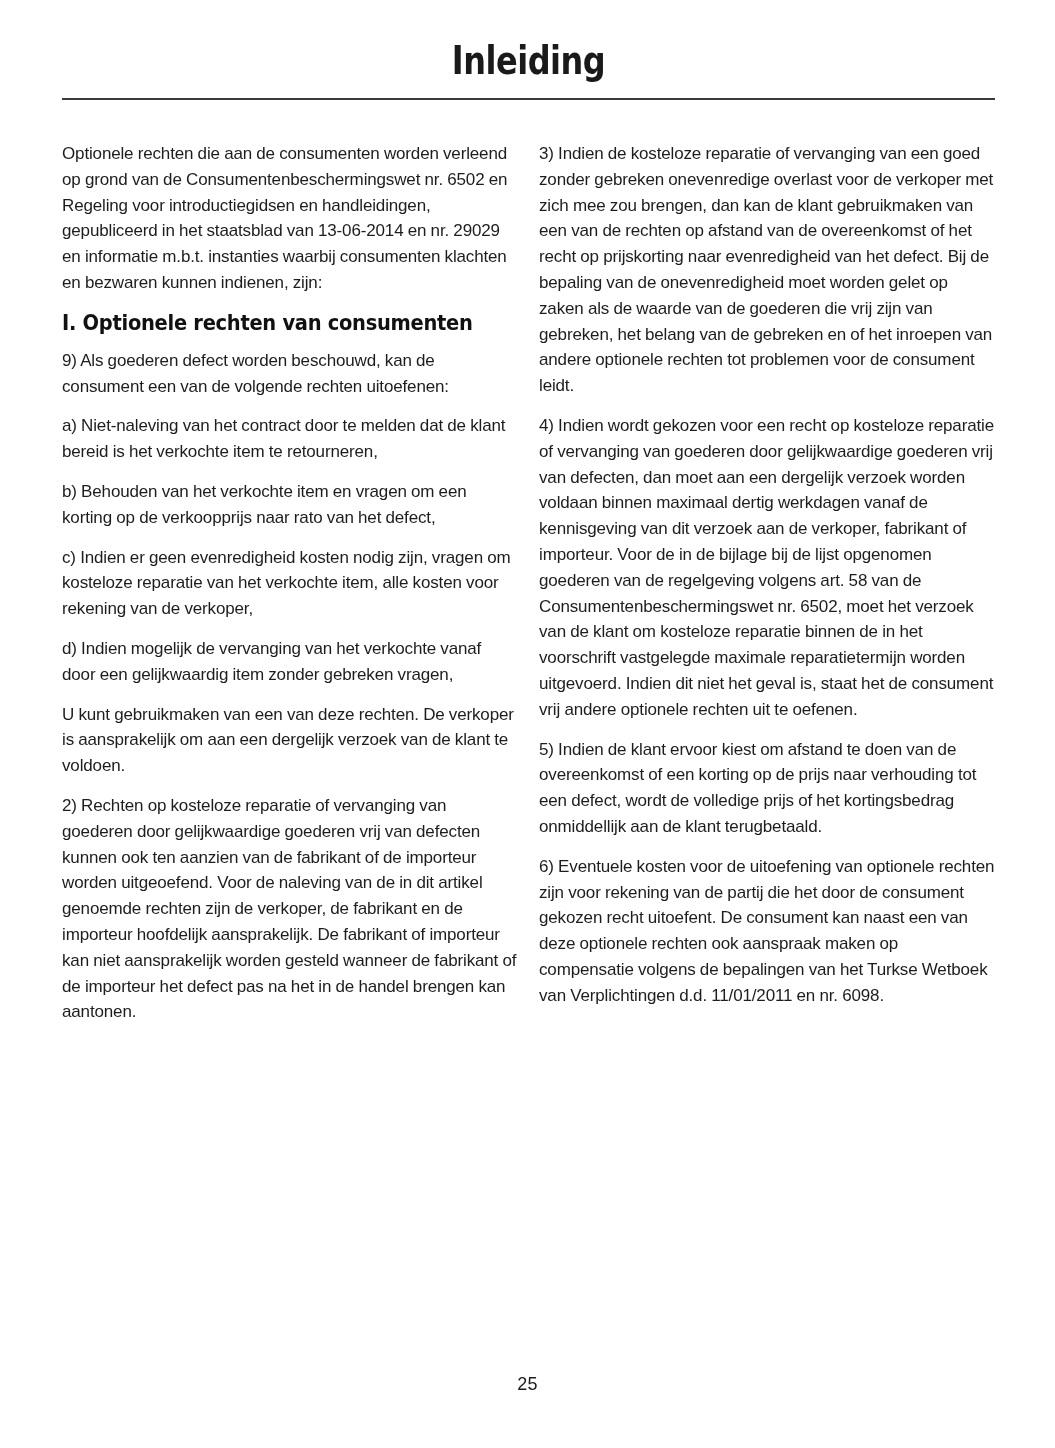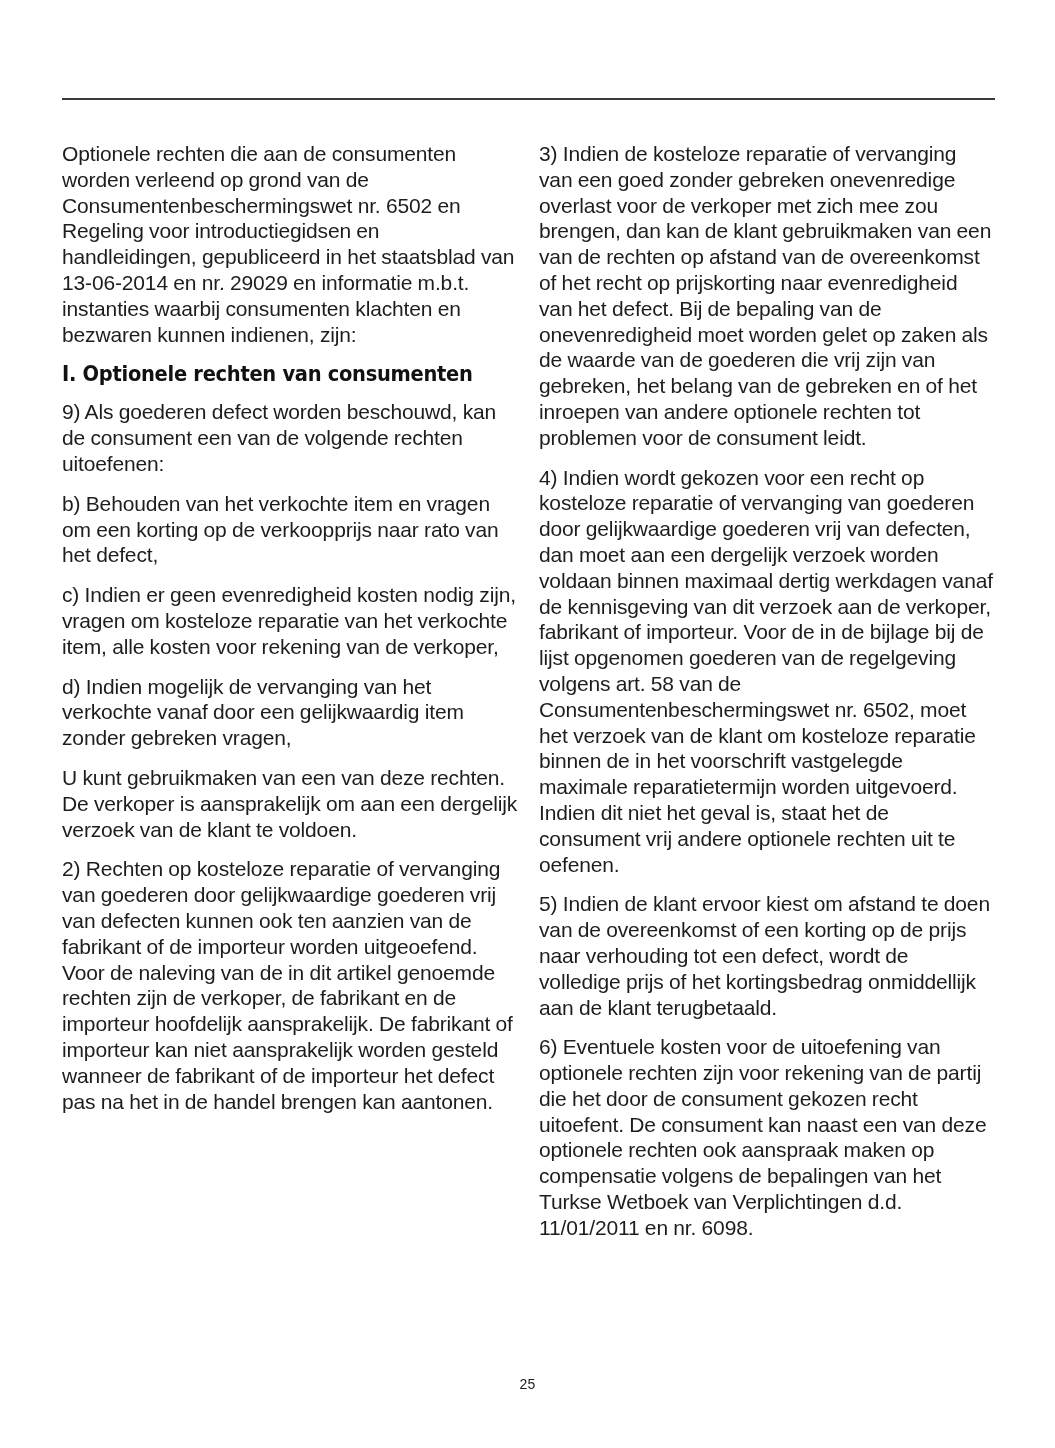--- a/index.html
+++ b/index.html
@@ -63,21 +63,21 @@
     justify-content: space-between;
     align-items: flex-start;
   }
   .column {
     width: 456px;
     box-sizing: border-box;
   }
 
   p.para {
     margin: 0 0 14px 0;
-    font-size: 21px;
+    font-size: 17px;
     line-height: 25.8px;
     color: #1d1d1d;
     letter-spacing: -0.15px;
     word-spacing: -0.3px;
     font-weight: 400;
     text-align: left;
     hyphens: none;
   }
   p.para:last-child { margin-bottom: 0; }
 
@@ -95,40 +95,44 @@
 
   
   .page-footer {
     position: absolute;
     top: 1372px;
     left: 0;
     width: 1055px;
     text-align: center;
   }
   .page-number {
-    font-size: 14px;
+    font-size: 18px;
     line-height: 24px;
     color: #1d1d1d;
     letter-spacing: 0.2px;
   }
 </style>
 </head>
 <body>
 
 <div class="page">
 
+  <div class="page-header">
+    <h1 class="page-title">Inleiding</h1>
+  </div>
 
   <div class="header-rule"></div>
 
   <div class="columns">
 
     <div class="column" id="left-column">
         <p class="para">Optionele rechten die aan de consumenten worden verleend op grond van de Consumentenbeschermingswet nr. 6502 en Regeling voor introductiegidsen en handleidingen, gepubliceerd in het staatsblad van 13-06-2014 en nr. 29029 en informatie m.b.t. instanties waarbij consumenten klachten en bezwaren kunnen indienen, zijn:</p>
         <p class="subhead">I. Optionele rechten van consumenten</p>
         <p class="para">9) Als goederen defect worden beschouwd, kan de consument een van de volgende rechten uitoefenen:</p>
+        <p class="para">a) Niet-naleving van het contract door te melden dat de klant bereid is het verkochte item te retourneren,</p>
         <p class="para">b) Behouden van het verkochte item en vragen om een korting op de verkoopprijs naar rato van het defect,</p>
         <p class="para">c) Indien er geen evenredigheid kosten nodig zijn, vragen om kosteloze reparatie van het verkochte item, alle kosten voor rekening van de verkoper,</p>
         <p class="para">d) Indien mogelijk de vervanging van het verkochte vanaf door een gelijkwaardig item zonder gebreken vragen,</p>
         <p class="para">U kunt gebruikmaken van een van deze rechten. De verkoper is aansprakelijk om aan een dergelijk verzoek van de klant te voldoen.</p>
         <p class="para">2) Rechten op kosteloze reparatie of vervanging van goederen door gelijkwaardige goederen vrij van defecten kunnen ook ten aanzien van de fabrikant of de importeur worden uitgeoefend. Voor de naleving van de in dit artikel genoemde rechten zijn de verkoper, de fabrikant en de importeur hoofdelijk aansprakelijk. De fabrikant of importeur kan niet aansprakelijk worden gesteld wanneer de fabrikant of de importeur het defect pas na het in de handel brengen kan aantonen.</p>
       </div>
     <div class="column" id="right-column">
         <p class="para">3) Indien de kosteloze reparatie of vervanging van een goed zonder gebreken onevenredige overlast voor de verkoper met zich mee zou brengen, dan kan de klant gebruikmaken van een van de rechten op afstand van de overeenkomst of het recht op prijskorting naar evenredigheid van het defect. Bij de bepaling van de onevenredigheid moet worden gelet op zaken als de waarde van de goederen die vrij zijn van gebreken, het belang van de gebreken en of het inroepen van andere optionele rechten tot problemen voor de consument leidt.</p>
         <p class="para">4) Indien wordt gekozen voor een recht op kosteloze reparatie of vervanging van goederen door gelijkwaardige goederen vrij van defecten, dan moet aan een dergelijk verzoek worden voldaan binnen maximaal dertig werkdagen vanaf de kennisgeving van dit verzoek aan de verkoper, fabrikant of importeur. Voor de in de bijlage bij de lijst opgenomen goederen van de regelgeving volgens art. 58 van de Consumentenbeschermingswet nr. 6502, moet het verzoek van de klant om kosteloze reparatie binnen de in het voorschrift vastgelegde maximale reparatietermijn worden uitgevoerd. Indien dit niet het geval is, staat het de consument vrij andere optionele rechten uit te oefenen.</p>
         <p class="para">5) Indien de klant ervoor kiest om afstand te doen van de overeenkomst of een korting op de prijs naar verhouding tot een defect, wordt de volledige prijs of het kortingsbedrag onmiddellijk aan de klant terugbetaald.</p>

